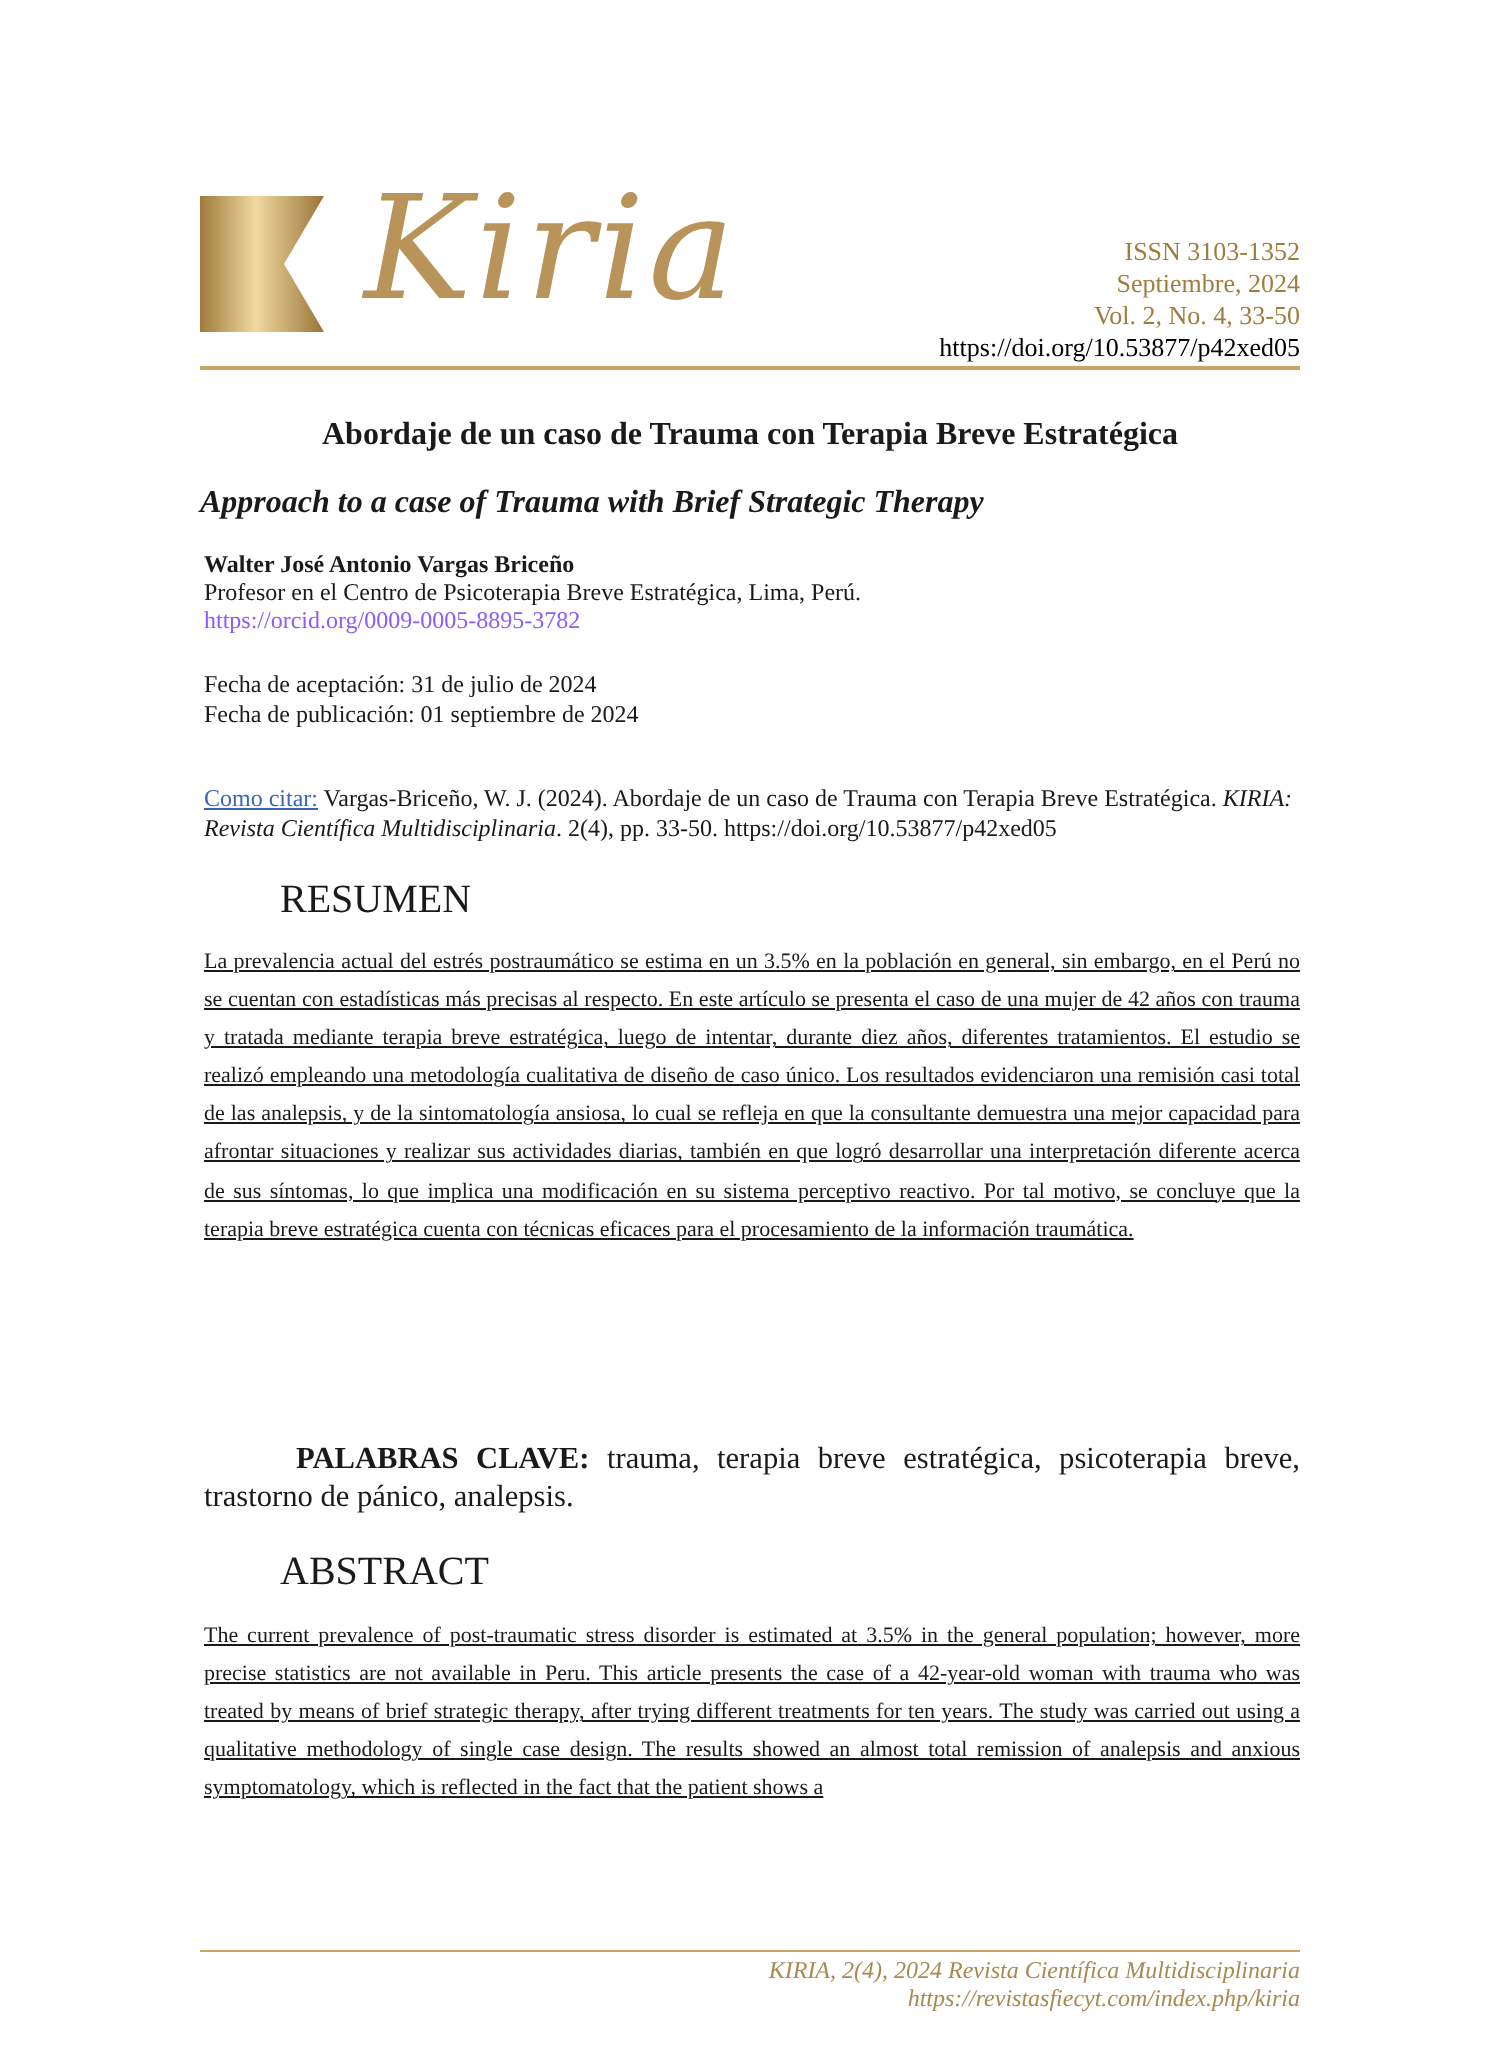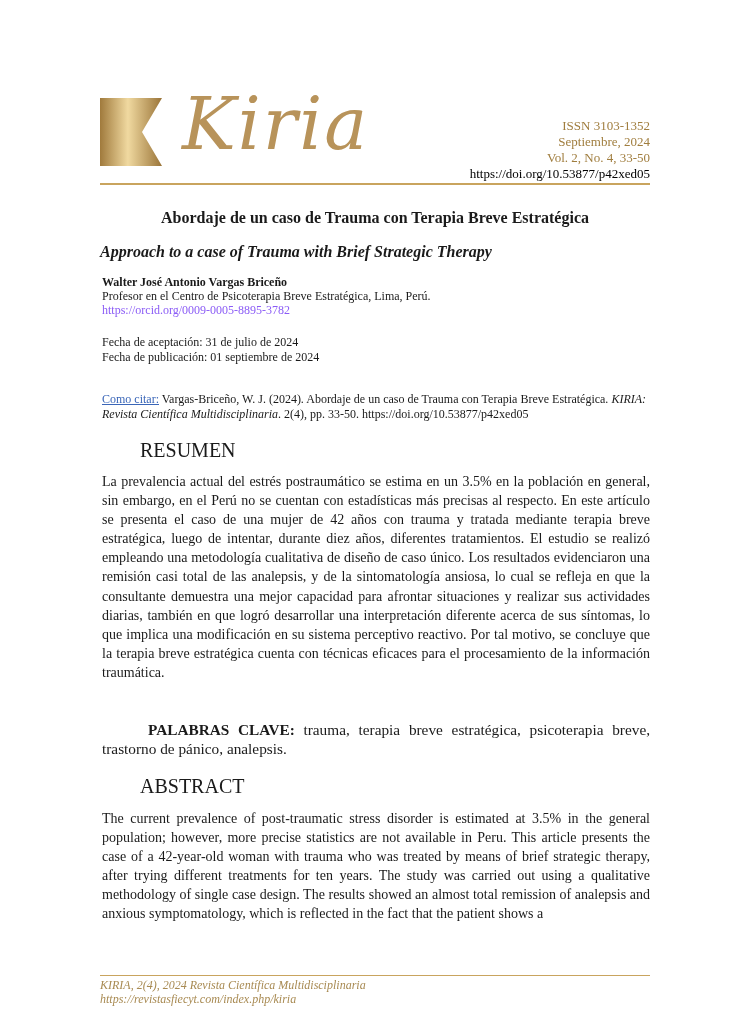--- a/index.html
+++ b/index.html
@@ -28,28 +28,28 @@
   .author .orcid { color: #8b5cf6; }
 
   .dates { position: absolute; left: 102px; top: 335px; font-size: 12px; line-height: 14.5px; }
 
   .cite { position: absolute; left: 102px; top: 392px; width: 548px; font-size: 12px; line-height: 14.5px; }
   .cite .lbl { color: #3a66b8; text-decoration: underline; }
   .cite .j { font-style: italic; }
 
   .h-sec { position: absolute; left: 102px; font-weight: normal; font-size: 20px; margin-left: 38px; }
 
-  .body { position: absolute; left: 102px; width: 548px; font-size: 14px; line-height: 19.1px;
-          text-align: justify; }
+  .body { position: absolute; left: 102px; width: 548px; font-size: 11px; line-height: 19.1px;
+          text-align: justify; text-decoration: underline; }
   .kw { position: absolute; left: 102px; width: 548px; font-size: 15.3px; line-height: 19.1px;
         text-align: justify; text-indent: 46px; }
   .kw .lbl { font-weight: bold; }
 
   .footer-line { position: absolute; left: 100px; top: 975px; width: 550px; height: 1px; background: #c9a45e; }
-  .footer { position: absolute; left: 100px; width: 550px; top: 978px; text-align: left; font-style: italic;
+  .footer { position: absolute; left: 100px; width: 550px; top: 978px; text-align: right; font-style: italic;
             font-size: 12px; line-height: 14px; color: #a88a52; }
 </style>
 </head>
 <body>
 
 <div class="page">
 
   <div class="logo">
     <svg class="logo-flag" viewBox="0 0 62 68">
       <defs>

